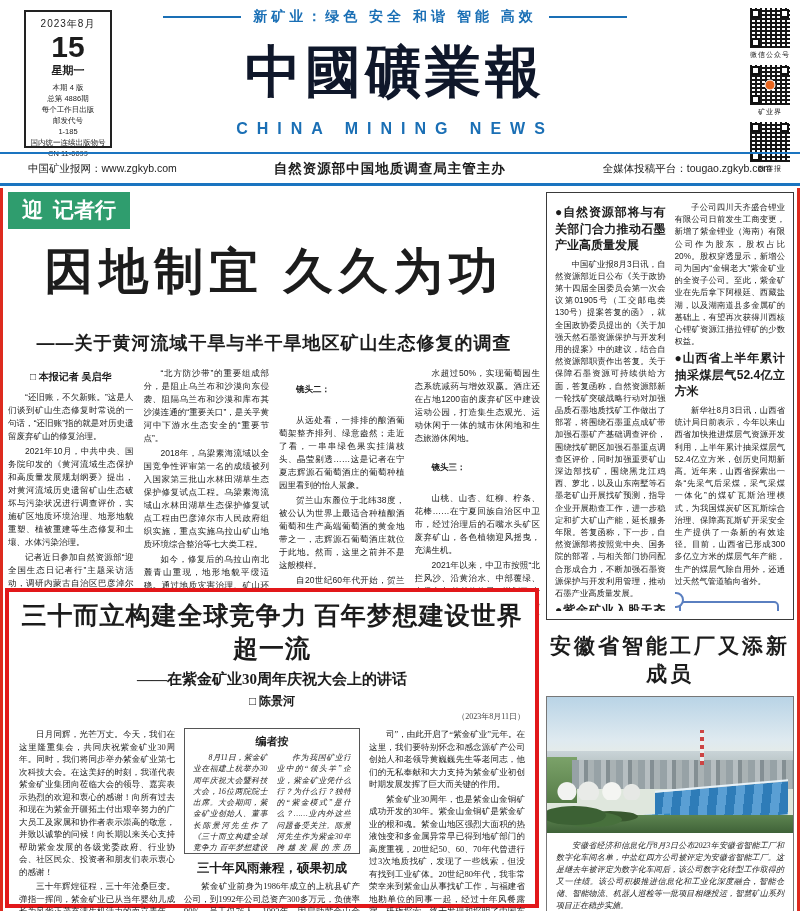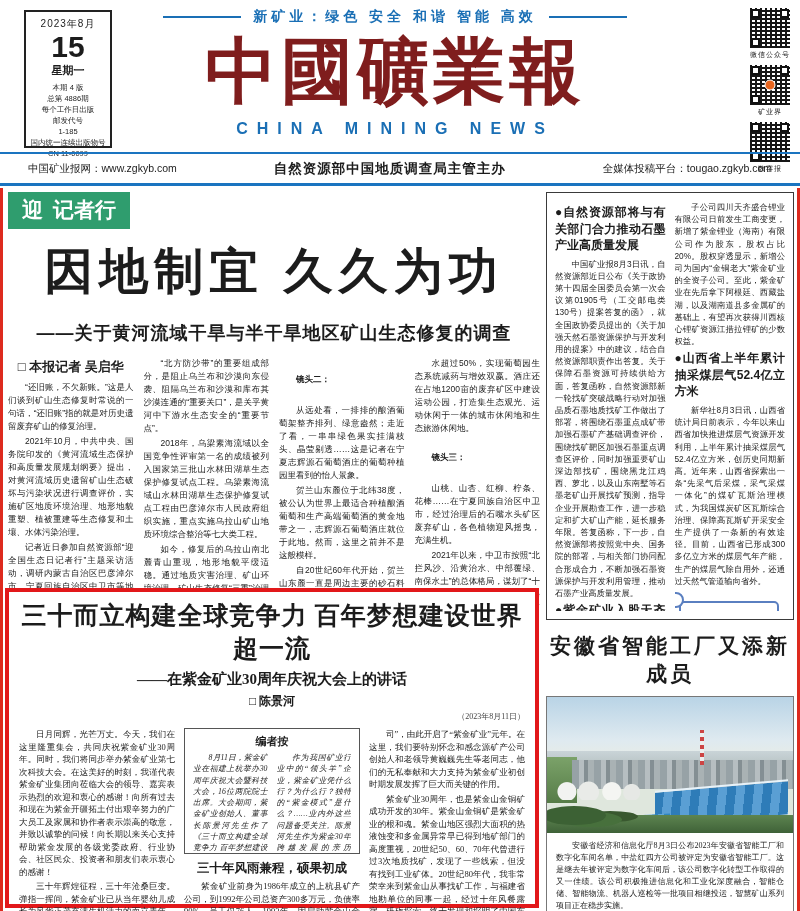--- a/index.html
+++ b/index.html
@@ -10,21 +10,21 @@
   
   .date-box { position:absolute; left:24px; top:10px; width:88px; height:138px; border:2px solid #222; text-align:center; padding-top:5px; }
   .db-month { font-size:10px; letter-spacing:1px; }
   .db-day { font-size:30px; font-weight:bold; line-height:32px; }
   .db-week { font-size:11px; font-weight:bold; margin-bottom:4px; }
   .db-line { font-size:7.5px; line-height:11px; }
   .center-head { position:absolute; left:150px; top:8px; width:490px; text-align:center; }
   .slogan-row { display:flex; align-items:center; justify-content:center; gap:12px; }
   .slogan-rule { width:78px; height:2px; background:#1a6fb5; }
   .slogan { font-size:14px; font-weight:bold; letter-spacing:4px; color:#1a6fb5; white-space:nowrap; }
-  .paper-title { font-size:72px; line-height:92px; font-weight:900; color:#7f1d1d; letter-spacing:4px; font-family:"Liberation Serif","DejaVu Serif",serif; }
+  .paper-title { font-size:56px; line-height:92px; font-weight:900; color:#0f172a; letter-spacing:4px; font-family:"Liberation Serif","DejaVu Serif",serif; }
   .paper-title-en { font-size:16px; font-weight:bold; letter-spacing:9px; color:#1a6fb5; margin-top:2px; }
   .qr-stack { position:absolute; right:6px; top:8px; width:48px; }
   .qr { position:relative; width:40px; height:40px; margin:0 auto; background:
         repeating-linear-gradient(0deg,#161616 0 2px,transparent 2px 4px),
         repeating-linear-gradient(90deg,#161616 0 2px,#fff 2px 5px); }
   .qr i { position:absolute; width:9px; height:9px; border:2px solid #111; background:#fff; }
   .qr i.c1{left:1px;top:1px;} .qr i.c2{right:1px;top:1px;} .qr i.c3{left:1px;bottom:1px;}
   .qr .dot { position:absolute; left:50%; top:50%; transform:translate(-50%,-50%); width:11px; height:11px; border-radius:50%; background:#e8641d; border:1px solid #fff; }
   .qr-label { font-size:7px; text-align:center; margin:2px 0 5px; letter-spacing:1px; }
 
@@ -36,24 +36,24 @@
   
   .rule-red { position:absolute; top:188px; bottom:0; width:3px; background:#dd2a1e; }
   .rule-red.l { left:0; } .rule-red.r { right:0; }
 
   
   .lead { position:absolute; left:8px; top:192px; width:532px; }
   .banner { display:inline-flex; align-items:baseline; gap:10px; background:#2f9d6e; color:#fff; padding:4px 14px 5px; }
   .banner .pre,.banner .suf { font-size:21px; font-weight:900; }
   .banner .hl { font-size:23px; font-weight:900; font-style:italic; color:#ffd94d; font-family:"Liberation Serif","DejaVu Serif",serif; letter-spacing:2px; }
   .headline { font-size:49px; font-weight:900; text-align:center; letter-spacing:6px; margin-top:10px; }
-  .subhead { font-size:18px; font-weight:bold; text-align:center; margin-top:16px; letter-spacing:1px; }
+  .subhead { font-size:18px; font-weight:bold; text-align:center; margin-top:26px; letter-spacing:1px; }
   .lead-cols { display:flex; gap:10px; margin-top:12px; height:248px; overflow:hidden; }
   .col { flex:1; font-size:8.5px; line-height:13px; text-align:justify; overflow:hidden; color:#222; }
-  .byline { font-weight:bold; text-align:center; font-size:13px; margin:3px 0 8px; }
+  .byline { font-weight:bold; text-align:center; font-size:10px; margin:3px 0 8px; }
   .para { text-indent:2em; margin-bottom:2px; }
   .lens { font-weight:bold; text-indent:2em; margin:17px 0;font-family:Liberation Mono, monospace; }
 
   
   .speech { position:absolute; left:5px; top:588px; width:534px; height:320px; border:4px solid #e2181a; background:#fff; padding:7px 10px 5px; }
   .sp-title { font-size:25px; font-weight:900; text-align:center; letter-spacing:1px; }
   .sp-sub { font-size:15px; font-weight:bold; text-align:center; margin-top:5px; }
   .sp-author { font-size:12px; font-weight:bold; text-align:center; margin-top:4px; }
   .sp-date { font-size:8px; text-align:right; color:#444; margin-top:1px; }
   .sp-body { display:flex; gap:9px; margin-top:6px; height:196px; overflow:hidden; }
@@ -85,21 +85,21 @@
   .ph-roof-small { position:absolute; left:28%; bottom:4%; width:22%; height:9%; transform:skewY(-3deg); background:repeating-linear-gradient(96deg,#2f86c0 0 6px,#63a8d8 6px 12px); }
   .ph-tanks { position:absolute; left:4%; bottom:24%; width:34%; height:16%;
       background:radial-gradient(circle at 12% 60%, #f2f3f1 0 9px, transparent 10px),
                  radial-gradient(circle at 38% 62%, #e9ebe8 0 10px, transparent 11px),
                  radial-gradient(circle at 66% 60%, #f4f5f2 0 9px, transparent 10px),
                  radial-gradient(circle at 90% 64%, #e6e8e5 0 8px, transparent 9px); }
   .ph-field { position:absolute; left:0; right:0; bottom:0; height:13%; background:linear-gradient(180deg,#5d8450,#3f6238); }
   .ph-trees { position:absolute; left:-2%; bottom:6%; width:26%; height:14%; border-radius:50%; background:#3c6134; box-shadow:18px 4px 0 -2px #47703c, 36px 1px 0 -4px #39582f; }
   .ph-left-green { position:absolute; left:0; top:44%; width:12%; height:34%; background:linear-gradient(180deg,#7ba269,#567c48); }
   .caption-wrap { padding:7px 9px 4px; }
-  .caption { font-size:8px; line-height:12px; text-align:justify; text-indent:2em; font-family:"Liberation Serif","DejaVu Serif",serif; }
+  .caption { font-size:8px; line-height:12px; font-style:italic; text-align:justify; text-indent:2em; font-family:"Liberation Serif","DejaVu Serif",serif; }
 </style>
 </head>
 <body>
 
 <div class="page">
 
   <div class="date-box">
     <div class="db-month">2023年8月</div>
     <div class="db-day">15</div>
     <div class="db-week">星期一</div>

